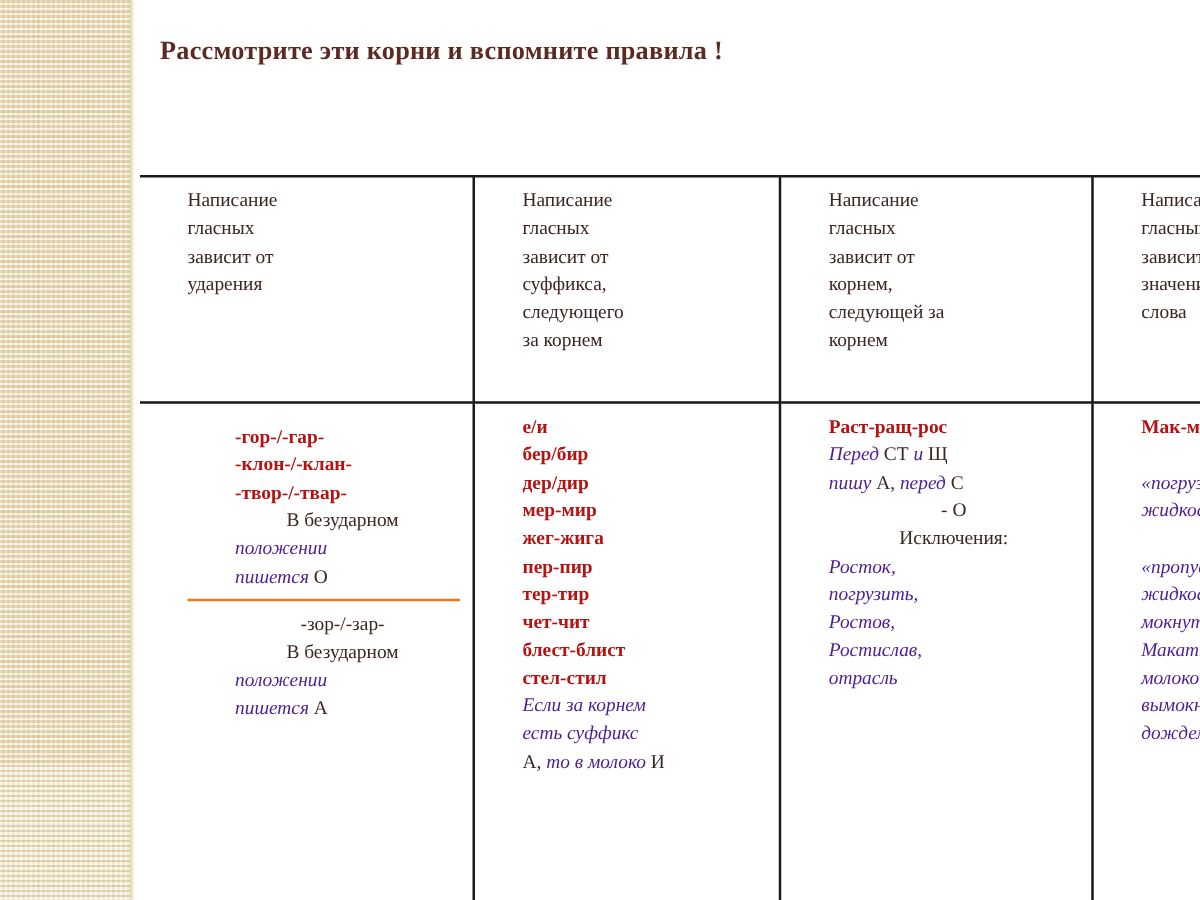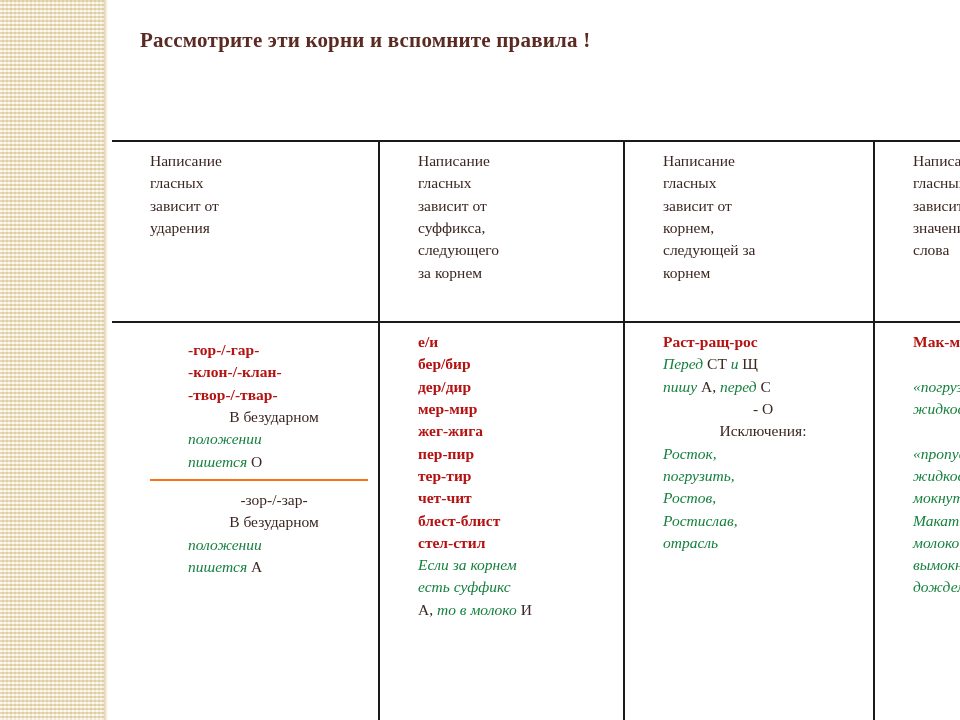--- a/index.html
+++ b/index.html
@@ -42,21 +42,21 @@
     left: 104px;
     top: 0;
     width: 4px;
     height: 720px;
     background: linear-gradient(90deg, #ded0ab 0%, #efe6cf 40%, #ffffff 100%);
   }
 
   
   #page-title {
     position: absolute;
-    left: 140px;
+    left: 128px;
     top: 28px;
     font-size: 21px;
     font-weight: bold;
     color: #5b2a22;
     letter-spacing: 0.2px;
     white-space: nowrap;
   }
 
   
   #roots-table {
@@ -110,21 +110,21 @@
   }
   .c1-sub-top {
     height: 150px;
     border-bottom: 2px solid #f97316;
     box-sizing: border-box;
   }
 
   
   .red-b   { color: #b51212; font-weight: bold; }
   .dk-b    { color: #3b2621; font-weight: normal; text-align: center; }
-  .dk-i    { color: #15803d; font-style: italic; }
+  .dk-i    { color: #4c1d95; font-style: italic; }
   .line    { display: block; white-space: nowrap; }
 </style>
 </head>
 <body>
 
 <div id="left-strip"></div>
 <div id="left-strip-edge"></div>
 
 <div id="page-title">Рассмотрите эти корни и вспомните правила !</div>
 

